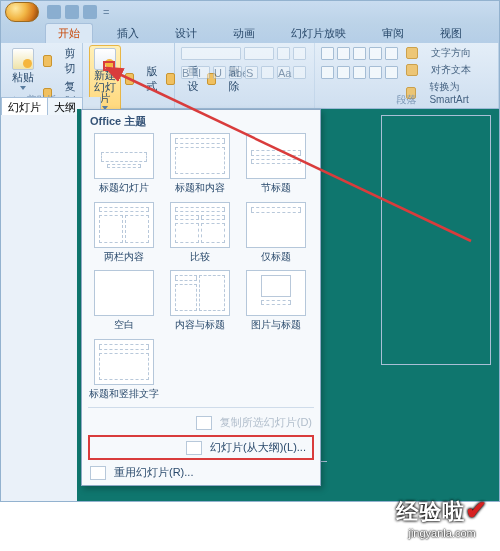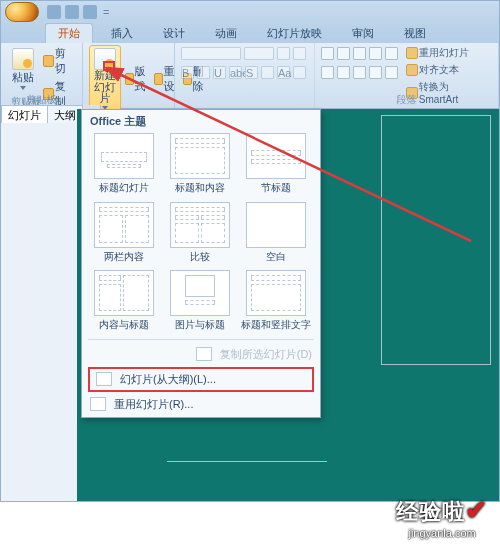--- a/index.html
+++ b/index.html
@@ -6,62 +6,62 @@
   body { width: 500px; height: 551px; background: #fff; overflow: hidden; position: relative; }
   .app-window { width: 500px; height: 502px; position: relative; background: #bcd3e8; border: 1px solid #93b2cf; }
 
   
   .titlebar { height: 22px; background: linear-gradient(#c9dcf0,#bcd3e8); display: flex; align-items: center; }
   .office-btn { width: 34px; height: 20px; margin-left: 4px; border-radius: 10px; background: radial-gradient(circle at 30% 30%, #ffe9a0, #f2b746 40%, #d77b1e 70%, #7a3b0d); border:1px solid #9a6a20; }
   .qat { display:flex; gap:4px; margin-left:8px; }
   .qat span { width:14px;height:14px;display:inline-block;background:#8aaed0;border-radius:2px; }
 
   
-  .tabs { height: 20px; display:flex; align-items:flex-end; padding-left:44px; gap:6px; background: linear-gradient(#bcd3e8,#b5cee7); font-size:11px; }
+  .tabs { height: 20px; display:flex; align-items:flex-end; padding-left:44px; gap:12px; background: linear-gradient(#bcd3e8,#b5cee7); font-size:11px; }
   .tab { padding:2px 12px; color:#2a4a6c; cursor:pointer; }
   .tab.active { background:#dbe8f5; border:1px solid #a7c0db; border-bottom:none; border-radius:3px 3px 0 0; color:#c74a0b; }
 
   
   .ribbon { height: 66px; background: linear-gradient(#e4eef8,#cfdff0); border-bottom:1px solid #9bb9d6; display:flex; font-size:11px; color:#2a4a6c; }
   .group { border-right:1px solid #b7cee5; padding:2px 6px 0 6px; display:flex; flex-direction:column; position:relative; }
   .group-label { position:absolute; bottom:1px; left:0; right:0; text-align:center; font-size:10px; color:#6c8aab; }
-  .gbtn { display:flex; align-items:center; gap:1px; padding:1px 2px; }
+  .gbtn { display:flex; align-items:center; gap:13px; padding:1px 2px; }
   .gbtn .ico { width:12px;height:12px;background:#f0c060;border:1px solid #c99530;display:inline-block;border-radius:2px; }
   .big-btn { display:flex; flex-direction:column; align-items:center; justify-content:flex-start; padding:2px 4px; border:1px solid transparent; border-radius:3px; }
   .big-btn.hl { background:linear-gradient(#fff0b8,#ffd77a); border:1px solid #e8b646; }
   .big-btn .bico { width:22px;height:22px;background:linear-gradient(#fff,#e7eef6);border:1px solid #b8c8da;border-radius:2px;position:relative; }
   .big-btn .bico::after { content:""; position:absolute; right:1px; bottom:1px; width:9px;height:9px;background:#f5b63e;border-radius:50%; }
   .mini-row { display:flex; gap:3px; align-items:center; }
   .mini-row .sq { width:13px;height:13px;border:1px solid #9cb6d0;background:#f6fafd;border-radius:1px; }
   .drop-ind { width:10px;height:5px;display:inline-block;background:none;position:relative;top:1px; }
   .drop-ind::after { content:""; position:absolute; left:2px; top:0; border-left:3px solid transparent;border-right:3px solid transparent;border-top:4px solid #5a7da0; }
   .arrow-hl { border:2px solid #d93c3c; width:12px; height:10px; position:absolute; left:102px; top:60px; }
 
   
-  .leftpane { position:absolute; top:104px; left:0; width:100px; bottom:0; background:#eaf1f9; border-right:1px solid #a8c1db; }
+  .leftpane { position:absolute; top:96px; left:0; width:100px; bottom:0; background:#eaf1f9; border-right:1px solid #a8c1db; }
   .lp-tabs { height:18px; display:flex; font-size:11px; background:#d7e5f2; }
   .lp-tab { padding:2px 6px; border:1px solid #a8c1db; border-bottom:none; background:#eef5fb; margin-right:-1px; }
   .lp-tab:first-child { background:#fff; }
 
   
   .slide-area { position:absolute; top:108px; left:76px; right:0; bottom:0; background:#0f766e; }
 
   
   .gallery { position:absolute; top:0; left:4px; width:240px; background:#f6f9fc; border:1px solid #8fa9c5; box-shadow:2px 3px 6px rgba(0,0,0,0.25); font-size:11px; color:#2a4a6c; z-index:10; }
   .gal-title { font-weight:bold; padding:4px 8px 2px 8px; color:#355377; font-size:11px; }
   .gal-grid { display:flex; flex-wrap:wrap; padding:0 4px; }
   .gal-item { width:76px; display:flex; flex-direction:column; align-items:center; padding:2px 0 6px 0; }
   .thumb { width:60px; height:46px; background:#fff; border:1px solid #b5c7da; position:relative; }
   .thumb .inner { position:absolute; border:1px dashed #b8c8da; }
   .gal-item span { margin-top:3px; font-size:10px; text-align:center; line-height:1.15; }
   .gal-sep { height:1px; background:#cfdcea; margin:2px 6px; }
   .gal-menu { padding:5px 8px; display:flex; align-items:center; gap:8px; }
   .gal-menu .mico { width:16px;height:14px;border:1px solid #b7c8da;background:#fff;display:inline-block; }
   .gal-menu.disabled { color:#b0bdcb;justify-content:flex-end; }
-  .gal-menu.hl { border:2px solid #d93c3c; margin:0 6px; padding:3px 6px; }
+  .gal-menu.hl { border:2px solid #d93c3c; margin:0 6px; padding:3px 6px;justify-content:flex-end; }
 
   
   .red-arrow { position:absolute; z-index:20; pointer-events:none; }
 
   
   .watermark { position:absolute; right:12px; bottom:12px; color:#fff; z-index:50; text-align:center; }
   .wm-logo { font-size:22px; font-weight:bold; letter-spacing:1px; text-shadow:0 0 3px #000,0 0 3px #000; }
   .wm-logo .chk { color:#d62020; font-size:26px; }
   .wm-url { font-size:11px; color:#fff; text-shadow:0 0 2px #000,0 0 2px #000; }
 
@@ -178,21 +178,21 @@
             <span class="sq"></span>
             <span class="sq"></span>
             <span class="sq"></span>
             <span class="sq"></span>
             <span class="sq"></span>
           </div>
         </div>
         <div style="display:flex;flex-direction:column;gap:1px;font-size:10px;">
           <div class="gbtn">
               <span class="ico"></span>
-              <span>重用幻灯片</span>
+              <span>文字方向</span>
             </div>
           <div class="gbtn">
               <span class="ico"></span>
               <span>对齐文本</span>
             </div>
           <div class="gbtn">
               <span class="ico"></span>
               <span>转换为 SmartArt</span>
             </div>
         </div>
@@ -252,20 +252,26 @@
           </div>
         <div class="gal-item">
             <div class="thumb">
               <div class="inner" style="left:4px;right:4px;top:4px;height:5px;"></div>
               <div class="inner" style="left:4px;top:12px;height:5px;width:24px;"></div>
               <div class="inner" style="right:4px;top:12px;height:5px;width:24px;"></div>
               <div class="inner" style="left:4px;top:20px;bottom:4px;width:24px;"></div>
               <div class="inner" style="right:4px;top:20px;bottom:4px;width:24px;"></div>
             </div>
             <span>比较</span>
+          </div>
+        <div class="gal-item">
+            <div class="thumb">
+              <div class="inner" style="left:4px;right:4px;top:4px;height:6px;"></div>
+            </div>
+            <span>仅标题</span>
           </div>
 
         <div class="gal-item">
             <div class="thumb"></div>
             <span>空白</span>
           </div>
         <div class="gal-item">
             <div class="thumb">
               <div class="inner" style="left:4px;top:4px;width:22px;height:6px;"></div>
               <div class="inner" style="left:4px;top:13px;width:22px;bottom:4px;"></div>

